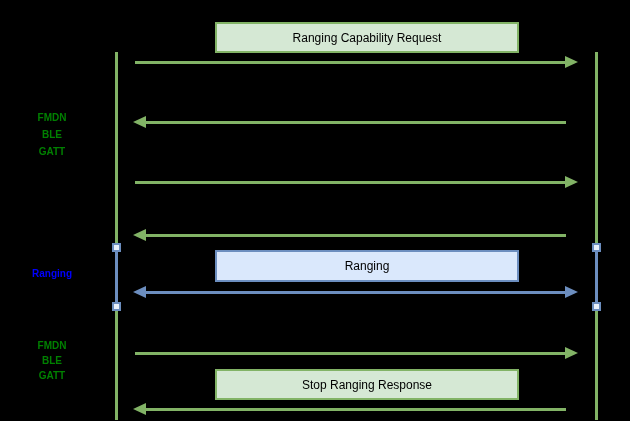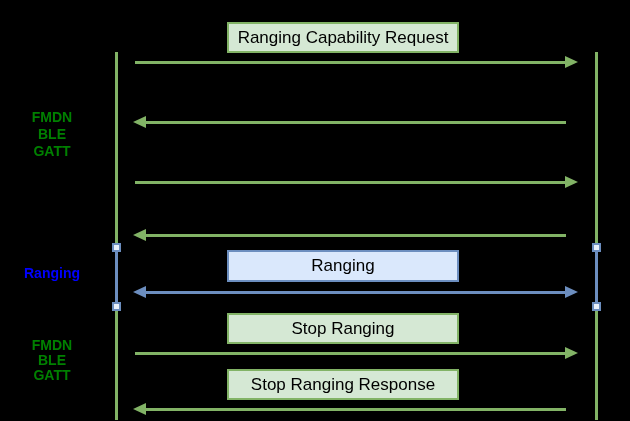--- a/index.html
+++ b/index.html
@@ -36,30 +36,30 @@
     width: 9px;
     height: 9px;
     box-sizing: border-box;
     background: #e8f0fb;
     border: 2px solid #6c8ebf;
   }
 
   
   .msg-box {
     position: absolute;
-    left: 227px;
-    width: 232px;
+    left: 215px;
+    width: 304px;
     height: 31px;
     box-sizing: border-box;
     border: 2px solid #82b366;
     background: #d5e8d4;
     display: flex;
     align-items: center;
     justify-content: center;
-    font-size: 17px;
+    font-size: 12px;
     color: #000000;
   }
   .msg-box.blue {
     border-color: #6c8ebf;
     background: #dae8fc;
   }
 
   
   .arrow {
     position: absolute;
@@ -85,21 +85,21 @@
   .arrow.blue::before  { border-right-color: #6c8ebf; }
   .arrow.head-right::after { display: block; }
   .arrow.head-left::before { display: block; }
 
   
   .side-label {
     position: absolute;
     left: 0;
     width: 104px;
     text-align: center;
-    font-size: 14px;
+    font-size: 10px;
     font-weight: bold;
   }
   .side-label.green { color: #008000; }
   .side-label.blue  { color: #0000ff; }
   .side-label .ln { line-height: 17px; }
   .side-label.compact .ln { line-height: 15px; }
 </style>
 </head>
 <body>
 
@@ -137,19 +137,18 @@
 
   <div class="arrow green head-left" style="top:120.5px; left:146px; width:420px"></div>
 
   <div class="arrow green head-right" style="top:180.5px; left:135px; width:430px"></div>
 
   <div class="arrow green head-left" style="top:233.5px; left:146px; width:420px"></div>
 
   <div class="msg-box blue" style="top:250px; height:32px">Ranging</div>
   <div class="arrow blue head-left head-right" style="top:290.5px; left:146px; width:419px"></div>
 
-  <div class="msg-box" style="top:313px">Stop Ranging</div>
   <div class="arrow green head-right" style="top:351.5px; left:135px; width:430px"></div>
 
   <div class="msg-box" style="top:369px">Stop Ranging Response</div>
   <div class="arrow green head-left" style="top:407.5px; left:146px; width:420px"></div>
 
 </div>
 
 </body></html>

